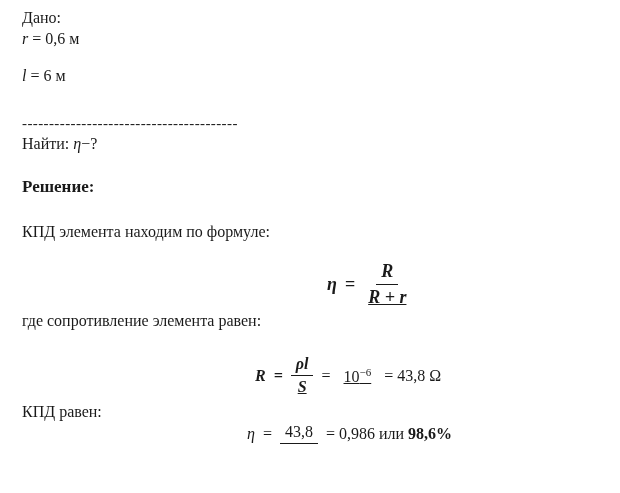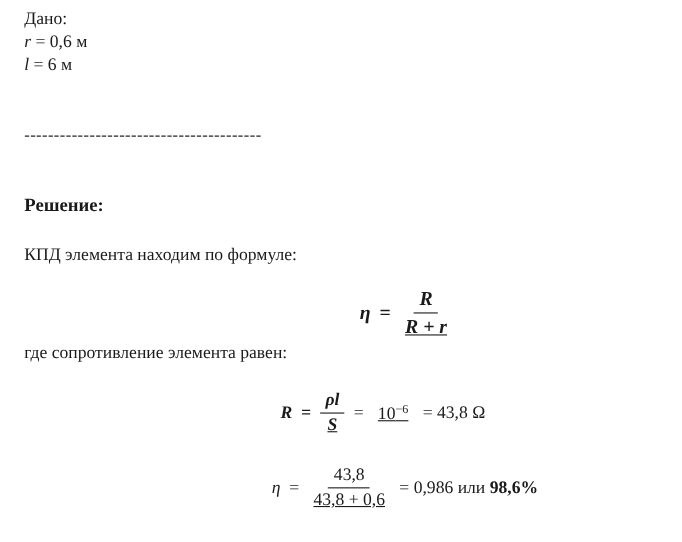--- a/index.html
+++ b/index.html
@@ -71,28 +71,31 @@
 <body>
 
 <div class="doc">
 
   <div class="tline" style="top:8px">Дано:</div>
 
   <div class="tline" style="top:29px">
     <i class="v">r</i><span> = 0,6 м</span>
   </div>
 
-  <div class="tline" style="top:50px">
+  <div class="tline" style="top:66px">
     <i class="v">l</i><span> = 6 м</span>
   </div>
 
 
 
   <div class="tline sep" style="top:114px">----------------------------------------</div>
 
+  <div class="tline" style="top:134px">
+    <span>Найти: </span><i class="v">η</i><span>−?</span>
+  </div>
 
   <div class="tline bold" style="top:177px">Решение:</div>
 
   <div class="tline" style="top:222px">КПД элемента находим по формуле:</div>
 
   <div class="formula f1" style="top:261px; left:327px">
     <i>η</i>
     <span>=</span>
     <span class="frac">
       <span class="num">R</span>
@@ -109,24 +112,24 @@
       <span class="num">ρl</span>
       <span class="den">S</span>
     </span>
     <span>=</span>
     <span class="frac">
       <span class="den"><span>10</span><sup>−6</sup></span>
     </span>
     <span>= 43,8 Ω</span>
   </div>
 
+  <div class="tline" style="top:402px">КПД равен:</div>
 
   <div class="formula f23" style="top:423px; left:247px">
     <i>η</i>
     <span>=</span>
     <span class="frac">
       <span class="num">43,8</span>
-      <span class="den">43,8 + 0,6</span>
     </span>
     <span class="rtail"><span>= 0,986 или </span><b>98,6%</b></span>
   </div>
 
 </div>
 
 </body></html>

